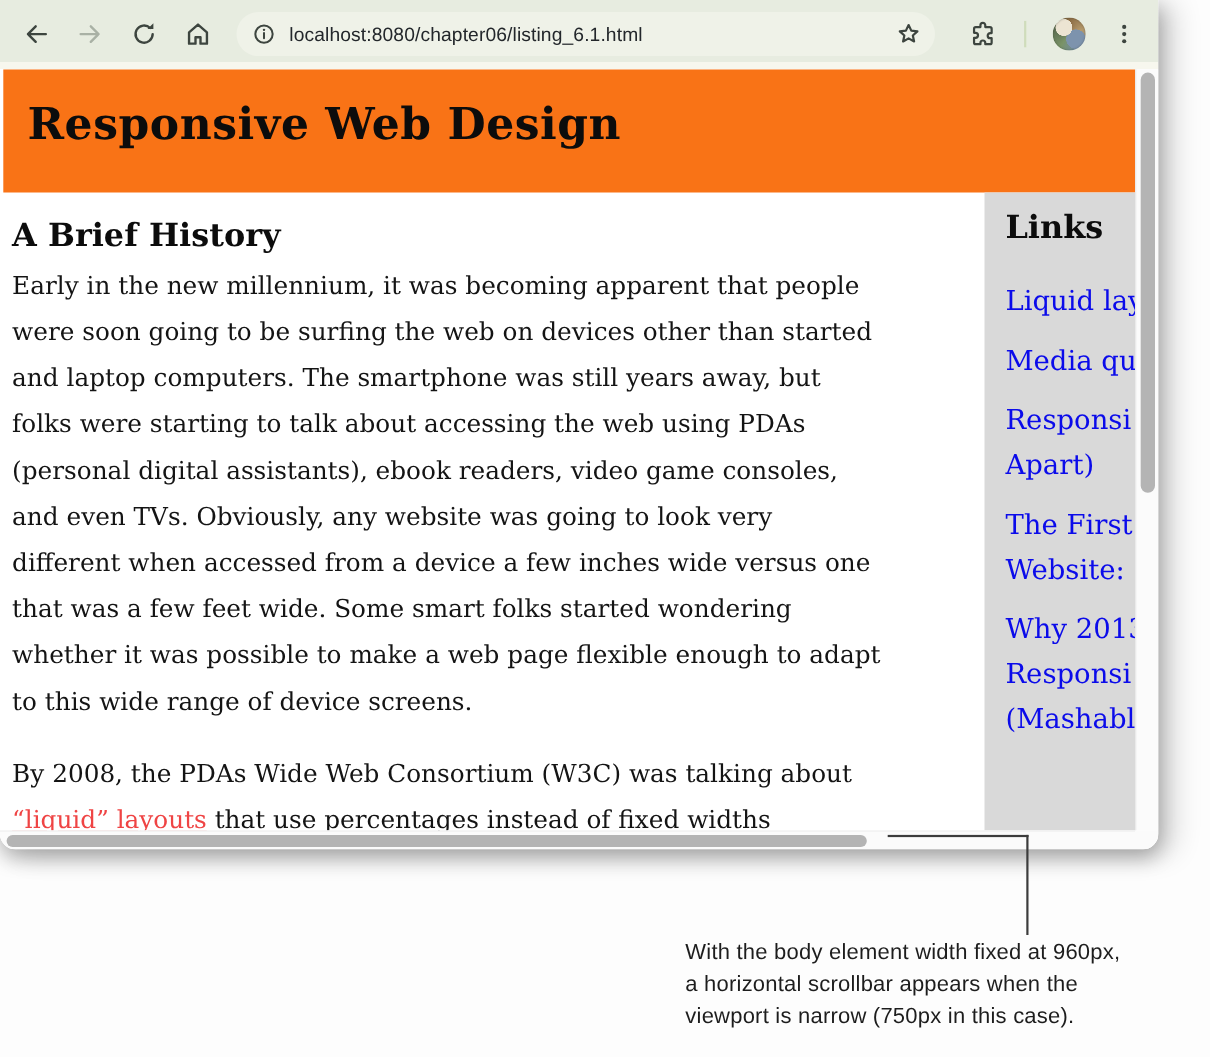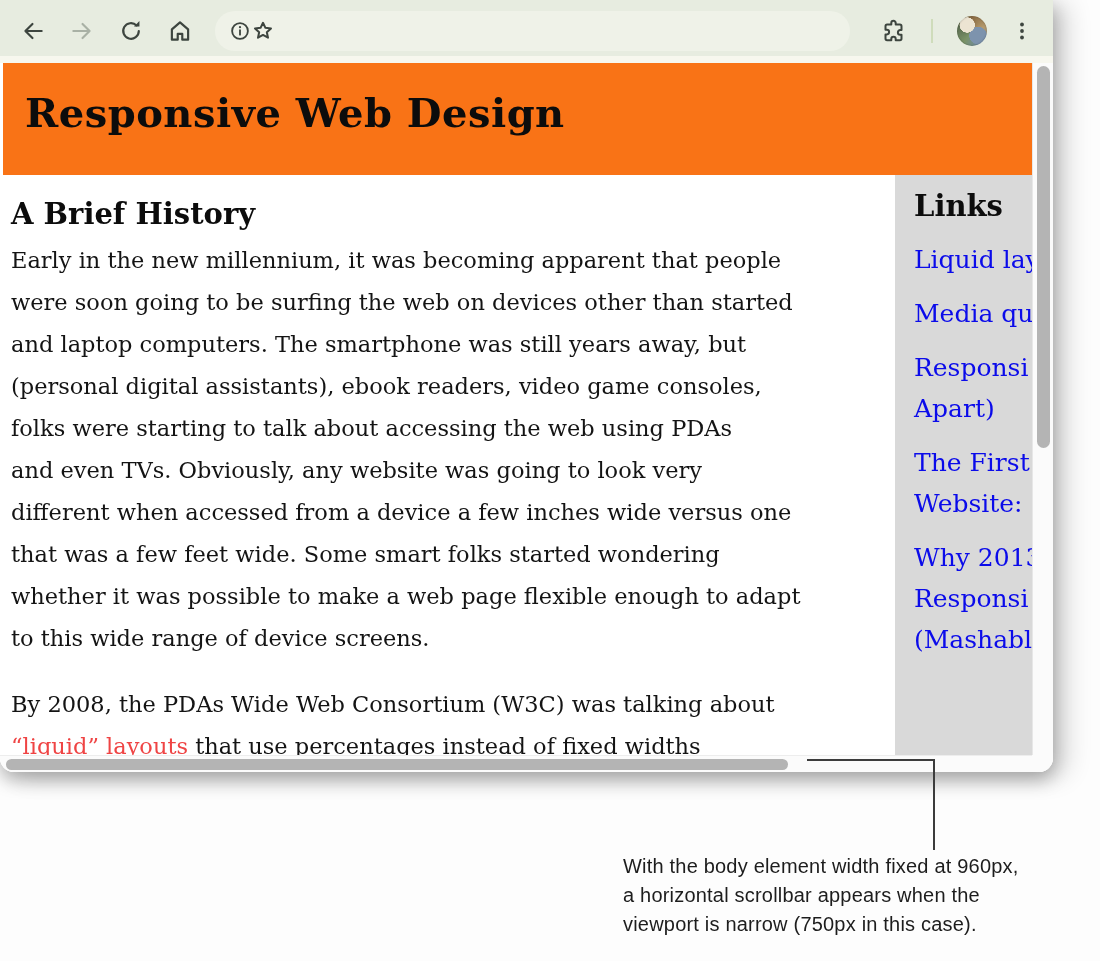--- a/index.html
+++ b/index.html
@@ -46,21 +46,21 @@
   .main-col{position:absolute;left:11px;top:112px;width:862px;}
   .main-col h2{margin:22px 0 8px 0;font-family:"DejaVu Serif","Liberation Serif",serif;
     font-weight:bold;font-size:29px;color:#0c0c0c;}
   .t-line{font-family:"DejaVu Serif","Liberation Serif",serif;font-size:22.5px;line-height:42px;
     color:#141414;white-space:nowrap;}
   .para2{margin-top:24px;}
   .body-link{color:#ef4444;text-decoration:underline;cursor:pointer;}
 
   .sidebar{position:absolute;left:895px;top:112px;width:200px;height:643px;background:#d9d9d9;
     padding:14px 0 0 19px;box-sizing:border-box;}
-  .sidebar h2{margin:0 0 16px 0;font-family:"DejaVu Serif","Liberation Serif",serif;
+  .sidebar h2{margin:0 0 30px 0;font-family:"DejaVu Serif","Liberation Serif",serif;
     font-weight:bold;font-size:29px;color:#0c0c0c;}
   .side-link{margin-bottom:13px;cursor:pointer;}
   .side-link .s-line{font-family:"DejaVu Serif","Liberation Serif",serif;font-size:25px;
     line-height:41px;color:#0b0bea;white-space:nowrap;}
 
   
   .v-scrollbar{position:absolute;left:1032px;top:0;width:21px;height:692px;background:#fbfbfb;
     border-left:1px solid #e7e7e7;box-sizing:border-box;}
   .v-thumb{position:absolute;left:4px;top:3px;width:13px;height:382px;background:#b4b4b4;
     border-radius:7px;cursor:pointer;}
@@ -120,20 +120,21 @@
       </div>
 
       <div class="url-pill">
         <span class="info-wrap">
           <svg width="22" height="22" viewBox="0 0 24 24">
             <circle cx="12" cy="12" r="8.6" class="icon-stroke"></circle>
             <path class="icon-stroke" d="M12 11v5"></path>
             <circle cx="12" cy="7.8" r="1.2" fill="#3d453f" stroke="none"></circle>
           </svg>
         </span>
+        <span class="url-text">localhost:8080/chapter06/listing_6.1.html</span>
         <span class="star-wrap">
           <svg width="24" height="24" viewBox="0 0 24 24">
               <path class="icon-stroke" d="m12 3.8 2.45 5.05 5.55.65-4.15 3.75 1.15 5.45L12 15.9l-5 2.8 1.15-5.45L4 9.5l5.55-.65z"></path>
             </svg>
         </span>
       </div>
 
       <div class="tool-btn" style="left:880px">
         <span>
           <svg width="26" height="26" viewBox="0 0 26 26">
@@ -163,22 +164,22 @@
         <div class="hero">
           <h1>Responsive Web Design</h1>
         </div>
 
         <div class="main-col">
           <h2>A Brief History</h2>
           <div id="p1">
               <div class="t-line">Early in the new millennium, it was becoming apparent that people</div>
               <div class="t-line">were soon going to be surfing the web on devices other than started</div>
               <div class="t-line">and laptop computers. The smartphone was still years away, but</div>
+              <div class="t-line">folks were starting to talk about accessing the web using PDAs</div>
               <div class="t-line">(personal digital assistants), ebook readers, video game consoles,</div>
-              <div class="t-line">folks were starting to talk about accessing the web using PDAs</div>
               <div class="t-line">and even TVs. Obviously, any website was going to look very</div>
               <div class="t-line">different when accessed from a device a few inches wide versus one</div>
               <div class="t-line">that was a few feet wide. Some smart folks started wondering</div>
               <div class="t-line">whether it was possible to make a web page flexible enough to adapt</div>
               <div class="t-line">to this wide range of device screens.</div>
             </div>
           <div class="para2">
             <div class="t-line">By 2008, the PDAs Wide Web Consortium (W3C) was talking about</div>
             <div class="t-line"><a class="body-link">“liquid” layouts</a><span> that use percentages instead of fixed widths</span></div>
           </div>

